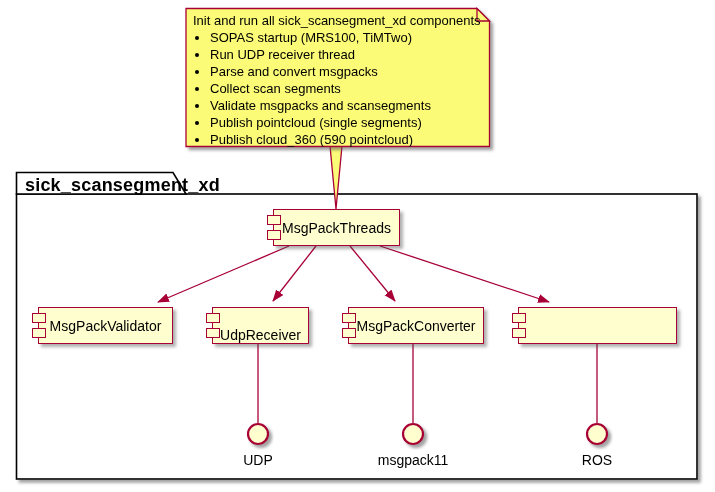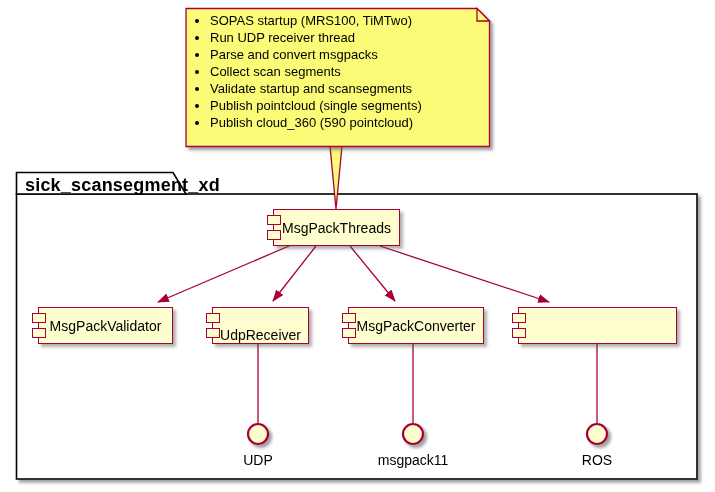--- a/index.html
+++ b/index.html
@@ -75,26 +75,27 @@
     <circle cx="413" cy="434" r="10" fill="#FEFECE" stroke="#A80036" stroke-width="2.2" filter="url(#shadow)"></circle>
     <circle cx="597" cy="434" r="10" fill="#FEFECE" stroke="#A80036" stroke-width="2.2" filter="url(#shadow)"></circle>
 
     <polygon points="330,146 336,209 342,146" fill="#FBFB77" stroke="#A80036" stroke-width="1.3"></polygon>
 
     <path d="M186,8.5 L477,8.5 L489.5,21 L489.5,146.5 L186,146.5 Z" fill="#FBFB77" stroke="#A80036" stroke-width="1.3" filter="url(#shadow)"></path>
     <path d="M477,8.5 L477,21 L489.5,21 Z" fill="#FBFB77" stroke="#A80036" stroke-width="1.3"></path>
   </svg>
 
   <div class="overlay note-text">
+    <div>Init and run all sick_scansegment_xd components</div>
     <ul>
       <li>SOPAS startup (MRS100, TiMTwo)</li>
       <li>Run UDP receiver thread</li>
       <li>Parse and convert msgpacks</li>
       <li>Collect scan segments</li>
-      <li>Validate startup and scansegments</li>
+      <li>Validate msgpacks and scansegments</li>
       <li>Publish pointcloud (single segments)</li>
       <li>Publish cloud_360 (590 pointcloud)</li>
     </ul>
   </div>
 
   <div class="overlay frame-label">sick_scansegment_xd</div>
 
   <div class="component" style="left:38px;top:307px;width:135px;">
     <span class="port p1"></span>
     <span class="port p2"></span>

